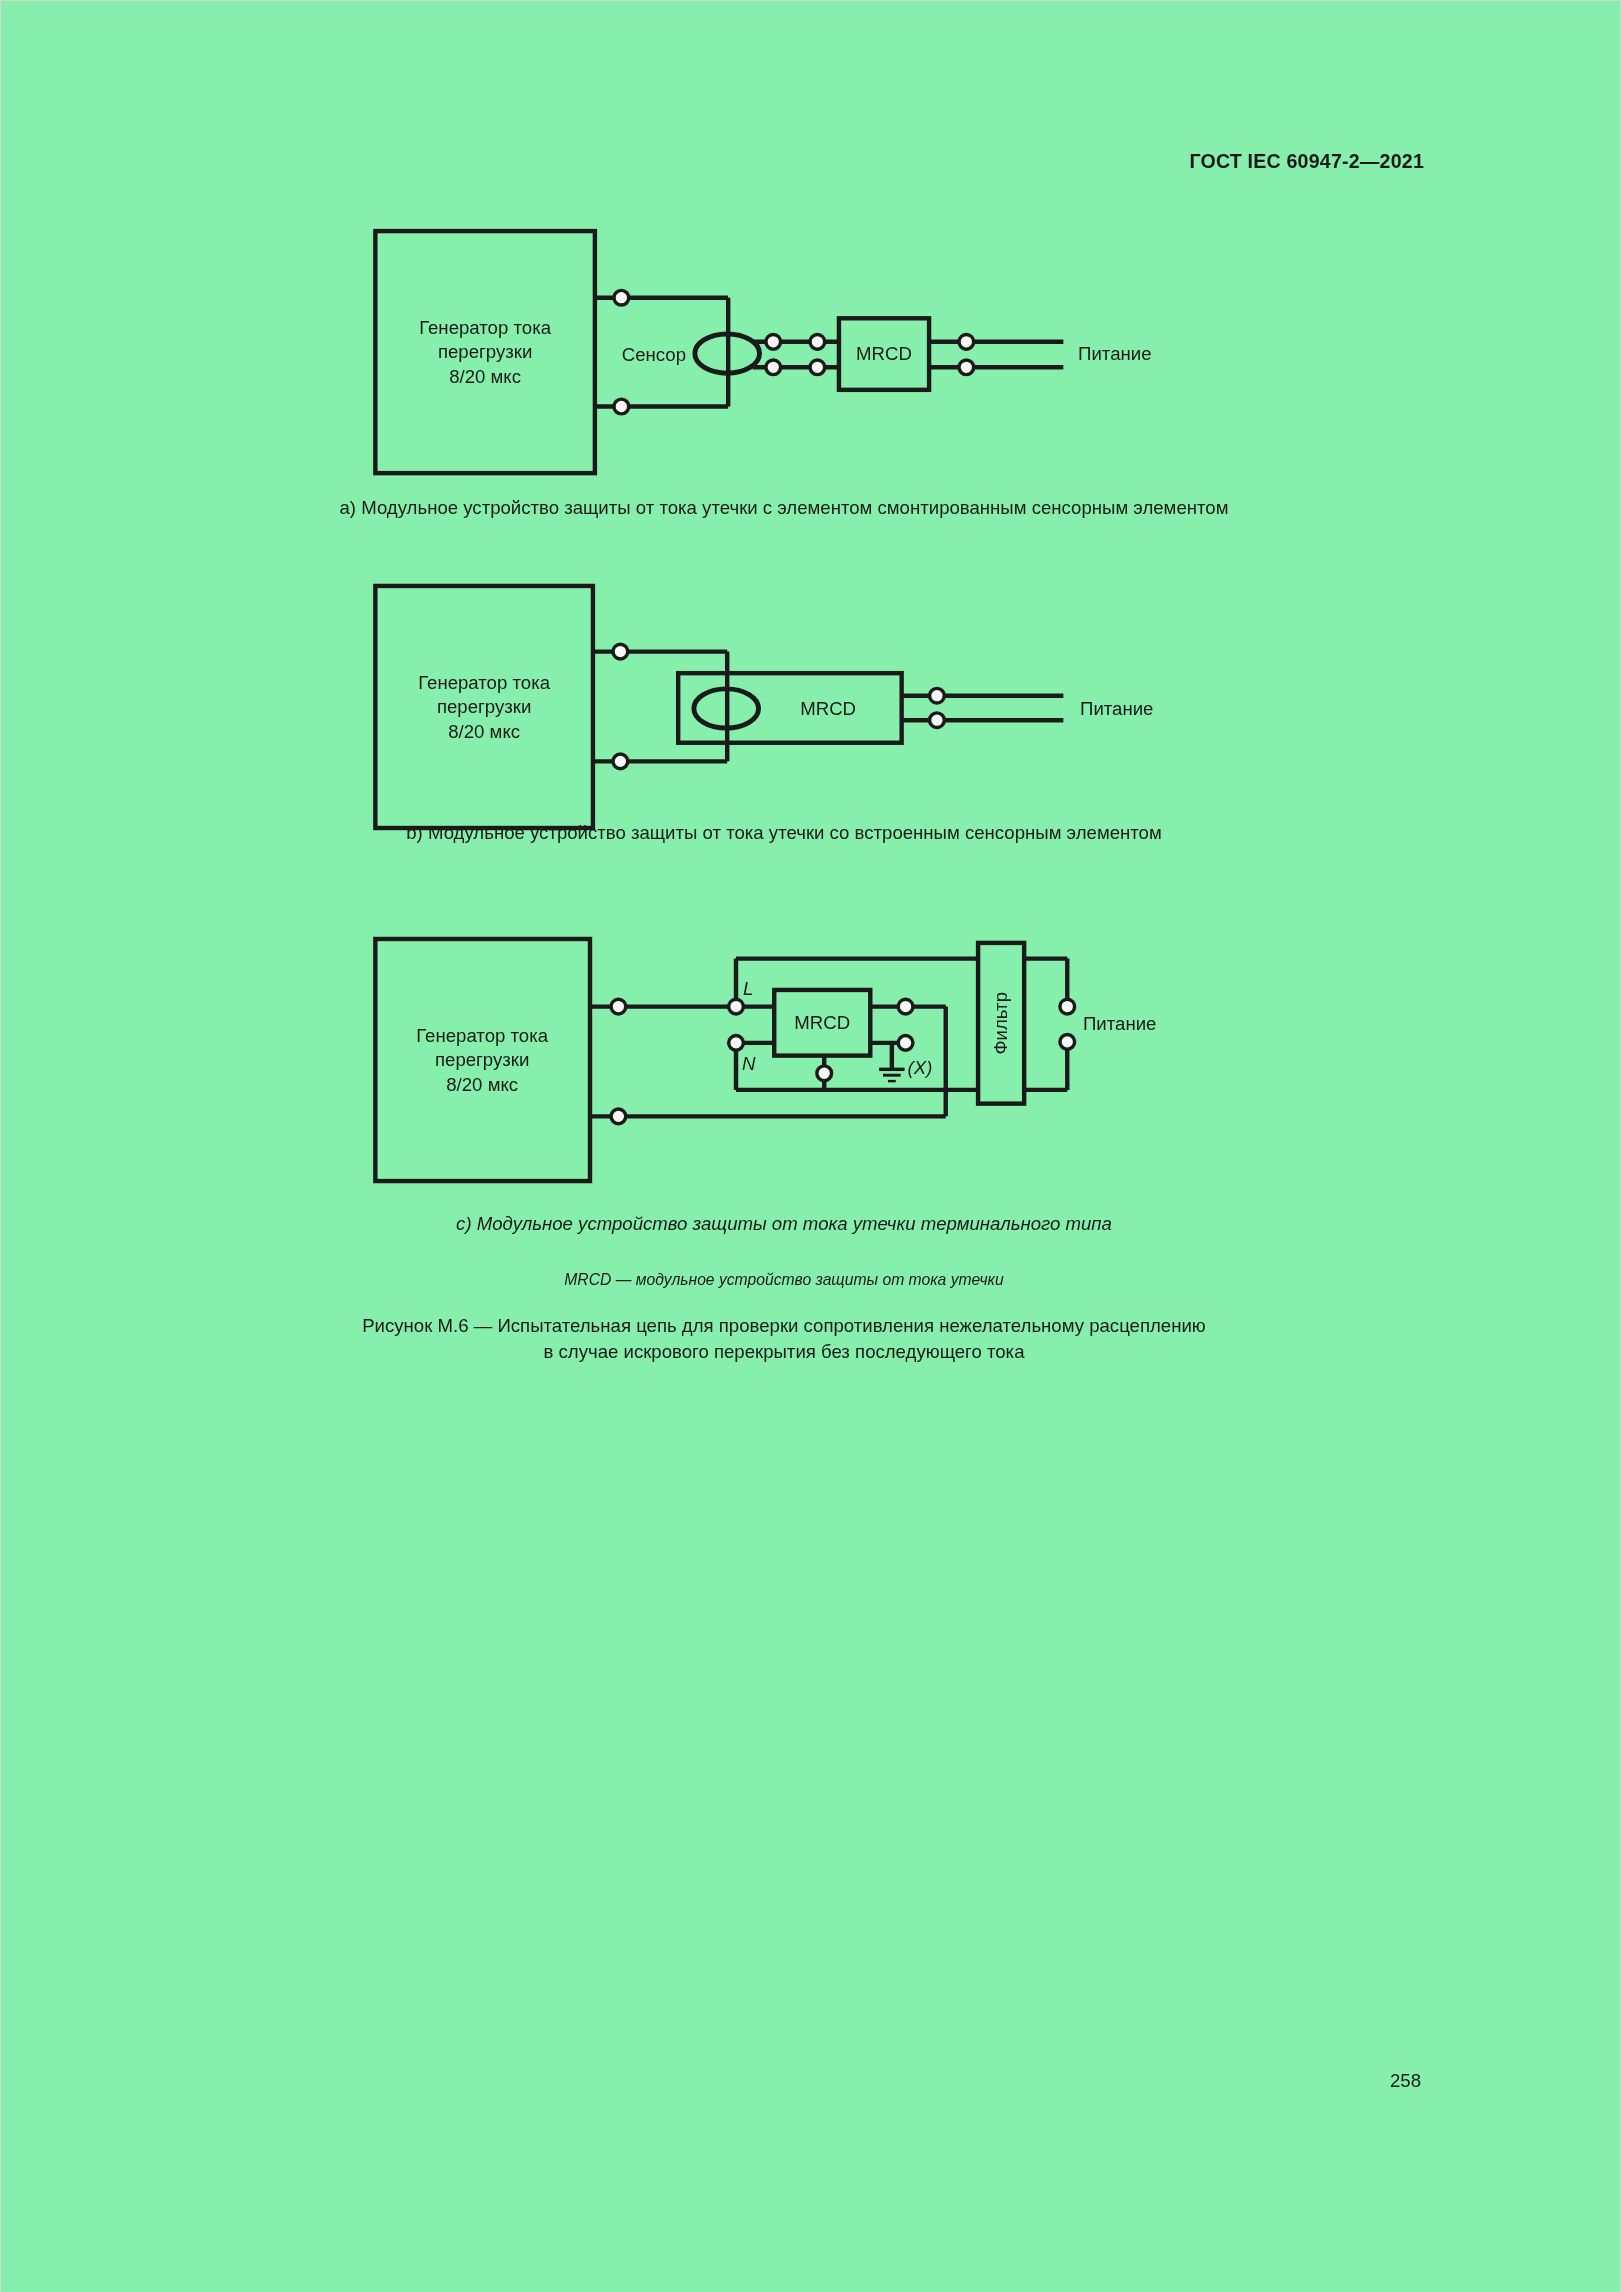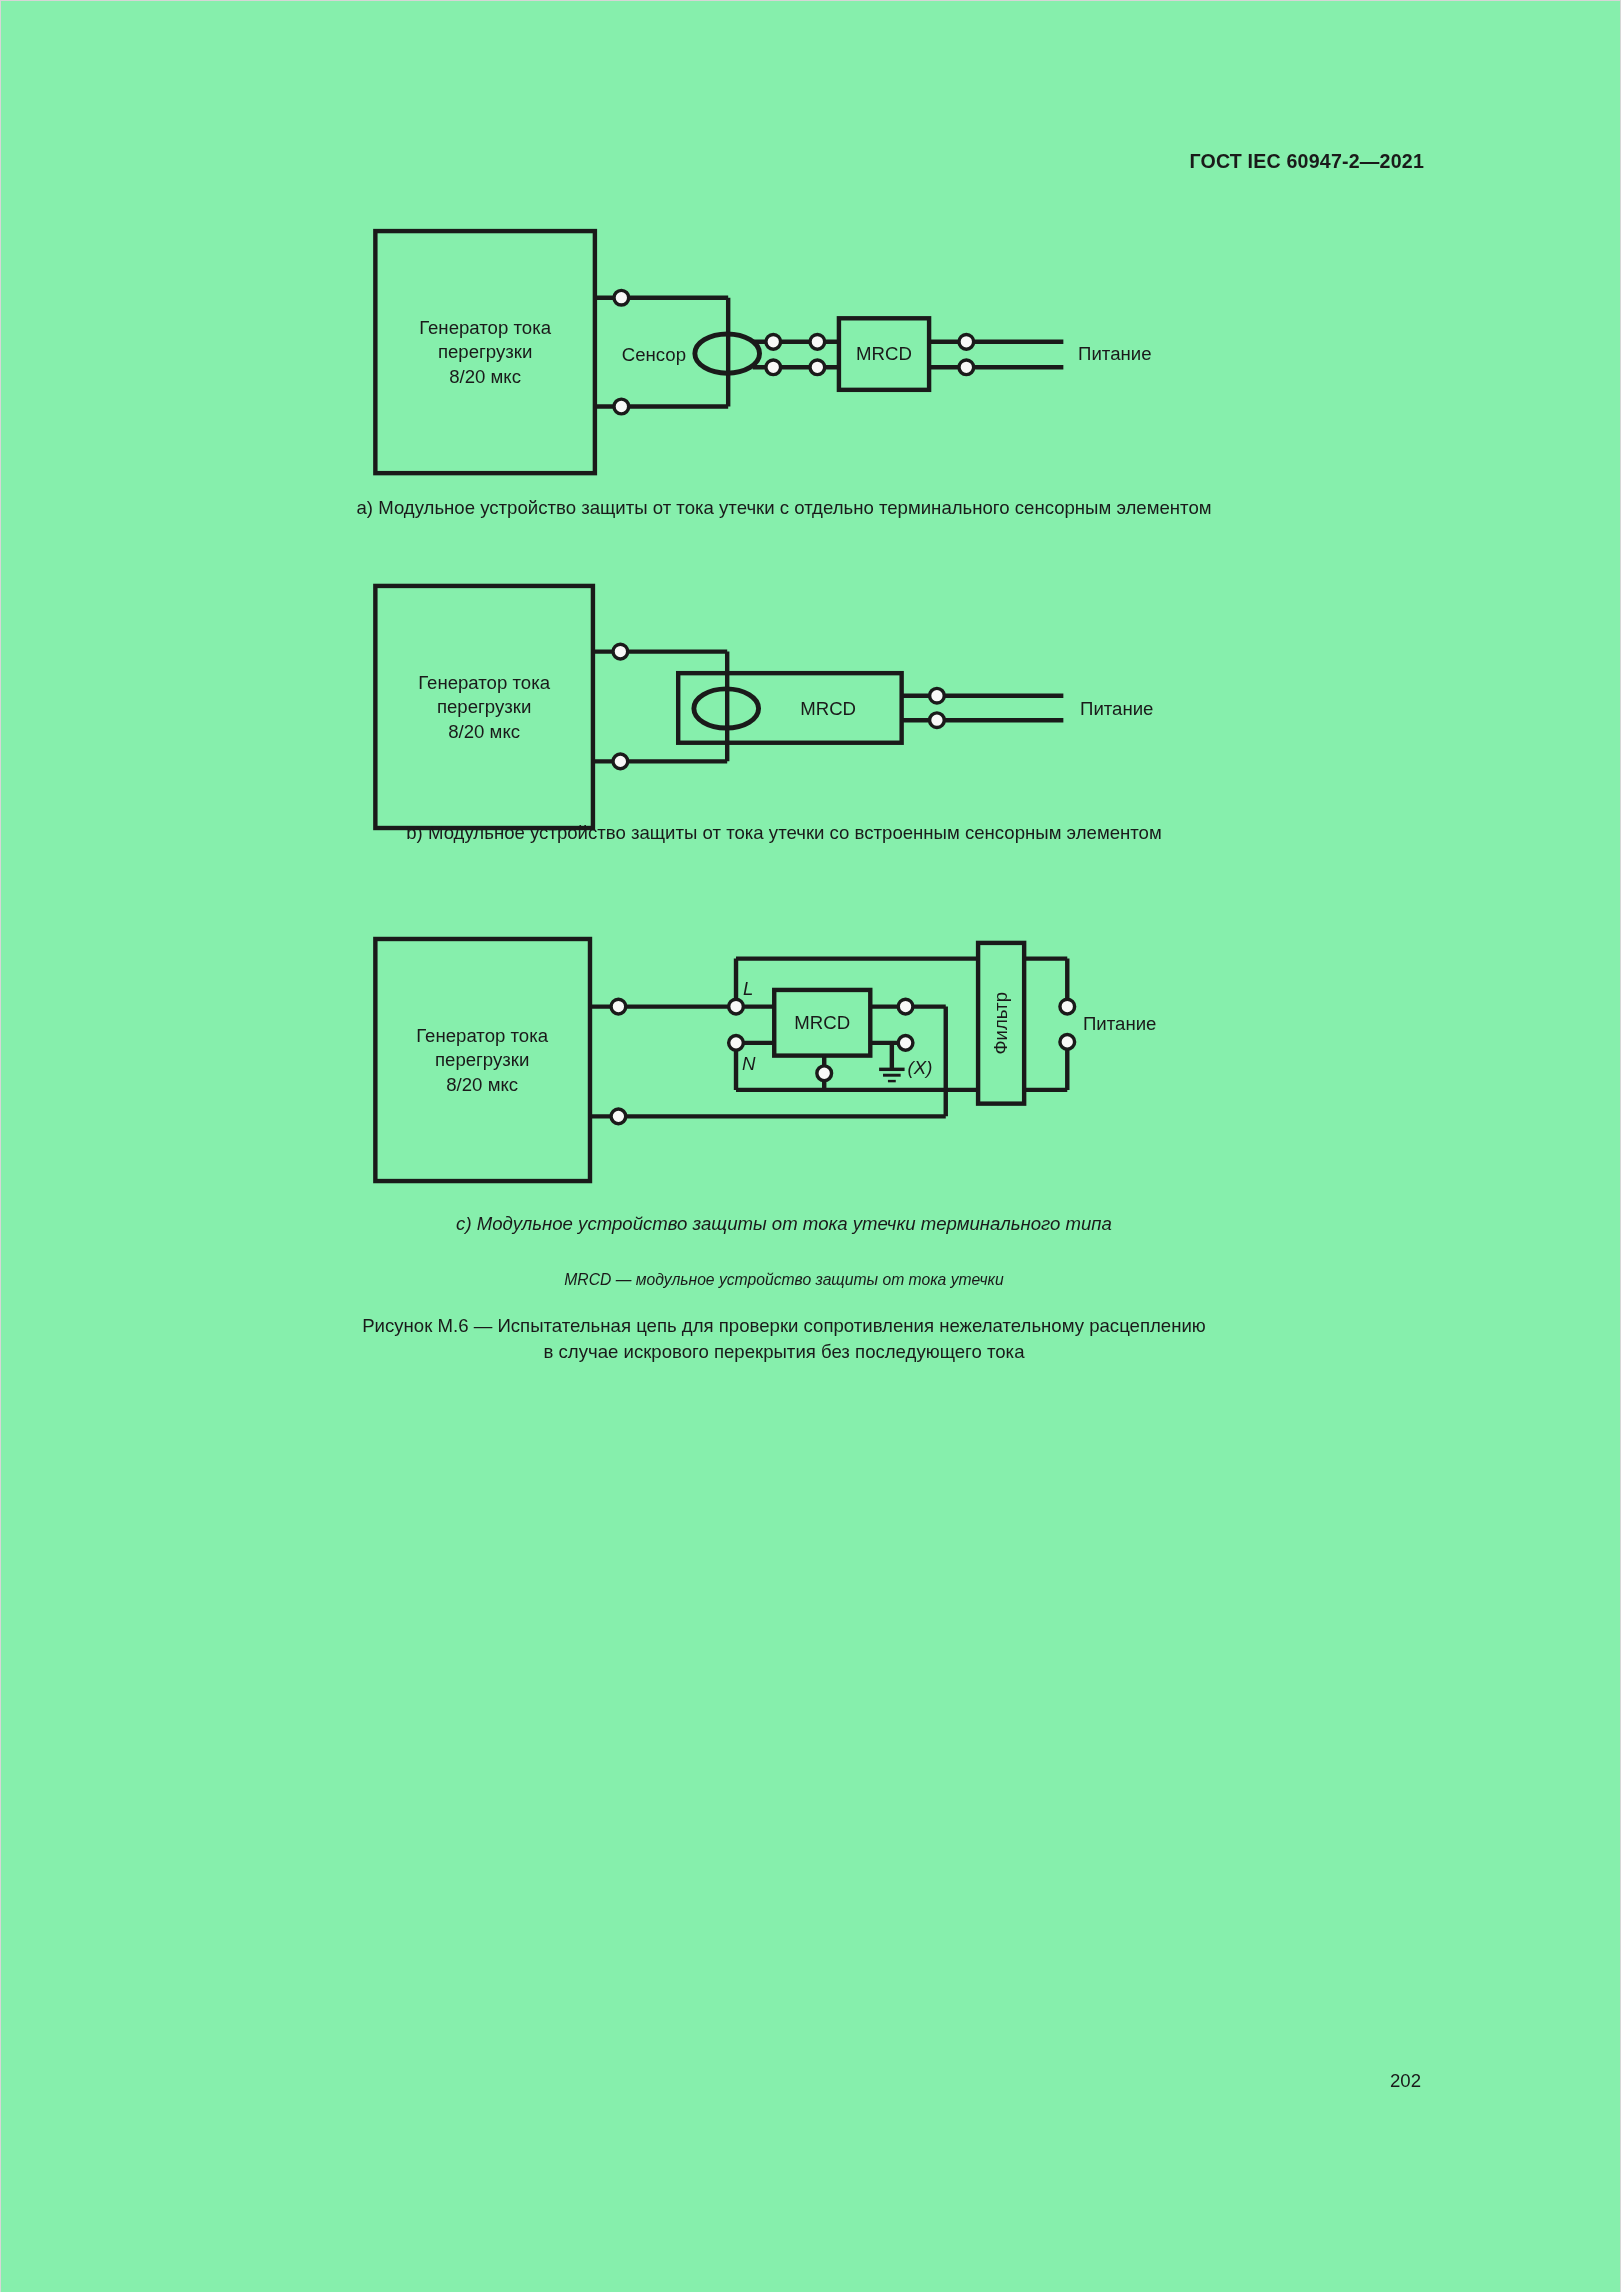--- a/index.html
+++ b/index.html
@@ -69,21 +69,21 @@
       <circle class="term" cx="986" cy="375" r="7.5"></circle>
     </g>
     <text x="495" y="341" text-anchor="middle">Генератор тока</text>
     <text x="495" y="366" text-anchor="middle">перегрузки</text>
     <text x="495" y="391" text-anchor="middle">8/20 мкс</text>
     <text x="700" y="369" text-anchor="end">Сенсор</text>
     <text x="902" y="368" text-anchor="middle">MRCD</text>
     <text x="1100" y="368">Питание</text>
   </svg>
 
-  <div id="caption-a" class="caption">a) Модульное устройство защиты от тока утечки с отдельно терминального сенсорным элементом</div>
+  <div id="caption-a" class="caption">a) Модульное устройство защиты от тока утечки с элементом смонтированным сенсорным элементом</div>
 
   <svg id="svg-b" class="diagram" viewBox="0 590 1654 260">
     <path class="wire" d="M 605 665 H 742 M 742 665 V 777 M 605 777 H 742 M 920 710 H 1085 M 920 735 H 1085"></path>
     <rect class="box" x="383" y="598" width="222" height="247"></rect>
     <rect class="box" x="692" y="687" width="228" height="71"></rect>
     <ellipse class="toroid" cx="741" cy="723" rx="33" ry="20"></ellipse>
     <g>
       <circle class="term" cx="633" cy="665" r="7.5"></circle>
       <circle class="term" cx="633" cy="777" r="7.5"></circle>
       <circle class="term" cx="956" cy="710" r="7.5"></circle>
@@ -132,16 +132,16 @@
 
   <div id="caption-c" class="caption">c) Модульное устройство защиты от тока утечки терминального типа</div>
 
   <div id="legend" class="caption">MRCD — модульное устройство защиты от тока утечки</div>
 
   <div id="figure-caption" class="caption">
     <div>Рисунок М.6 — Испытательная цепь для проверки сопротивления нежелательному расцеплению</div>
     <div>в случае искрового перекрытия без последующего тока</div>
   </div>
 
-  <div class="page-number">202</div>
+  <div class="page-number">258</div>
 
 </div>
 
 
 </body></html>

